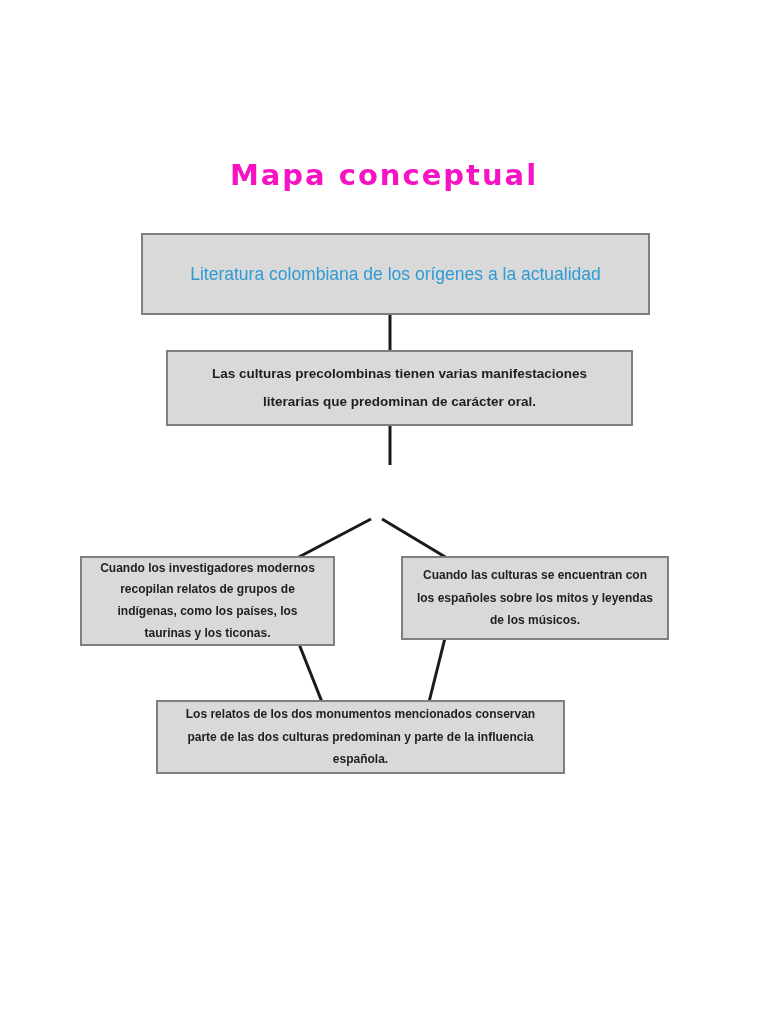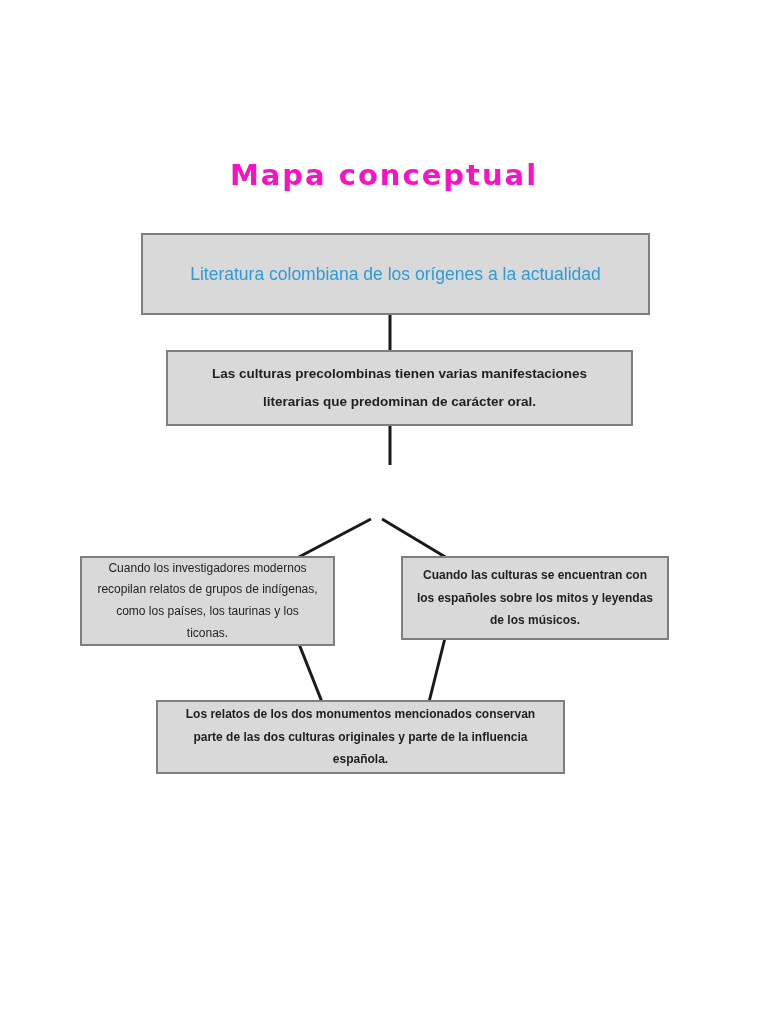--- a/index.html
+++ b/index.html
@@ -68,21 +68,21 @@
   .box-momentos {
     left: 149px; top: 463px; width: 496px; height: 57px;
     font-size: 15px;
     font-weight: bold;
     color: var(--momentos_text, #f713c4);
     padding: 0 8px;
   }
   .box-investigadores {
     left: 80px; top: 556px; width: 255px; height: 90px;
     font-size: 12px;
-    font-weight: normal;
+    font-weight: bold;
     line-height: 1.8;
     padding: 0 12px;
   }
   .box-encuentro {
     left: 401px; top: 556px; width: 268px; height: 84px;
     font-size: 12px;
     font-weight: bold;
     line-height: 1.9;
     padding: 0 10px;
   }
@@ -121,16 +121,16 @@
 
   <div class="box box-investigadores">
     <span>Cuando los investigadores modernos recopilan relatos de grupos de indígenas, como los países, los taurinas y los ticonas.</span>
   </div>
 
   <div class="box box-encuentro">
     <span>Cuando las culturas se encuentran con los españoles sobre los mitos y leyendas de los músicos.</span>
   </div>
 
   <div class="box box-relatos">
-    <span>Los relatos de los dos monumentos mencionados conservan parte de las dos culturas originales y parte de la influencia española.</span>
+    <span>Los relatos de los dos monumentos mencionados conservan parte de las dos culturas predominan y parte de la influencia española.</span>
   </div>
 
 </div>
 
 </body></html>

